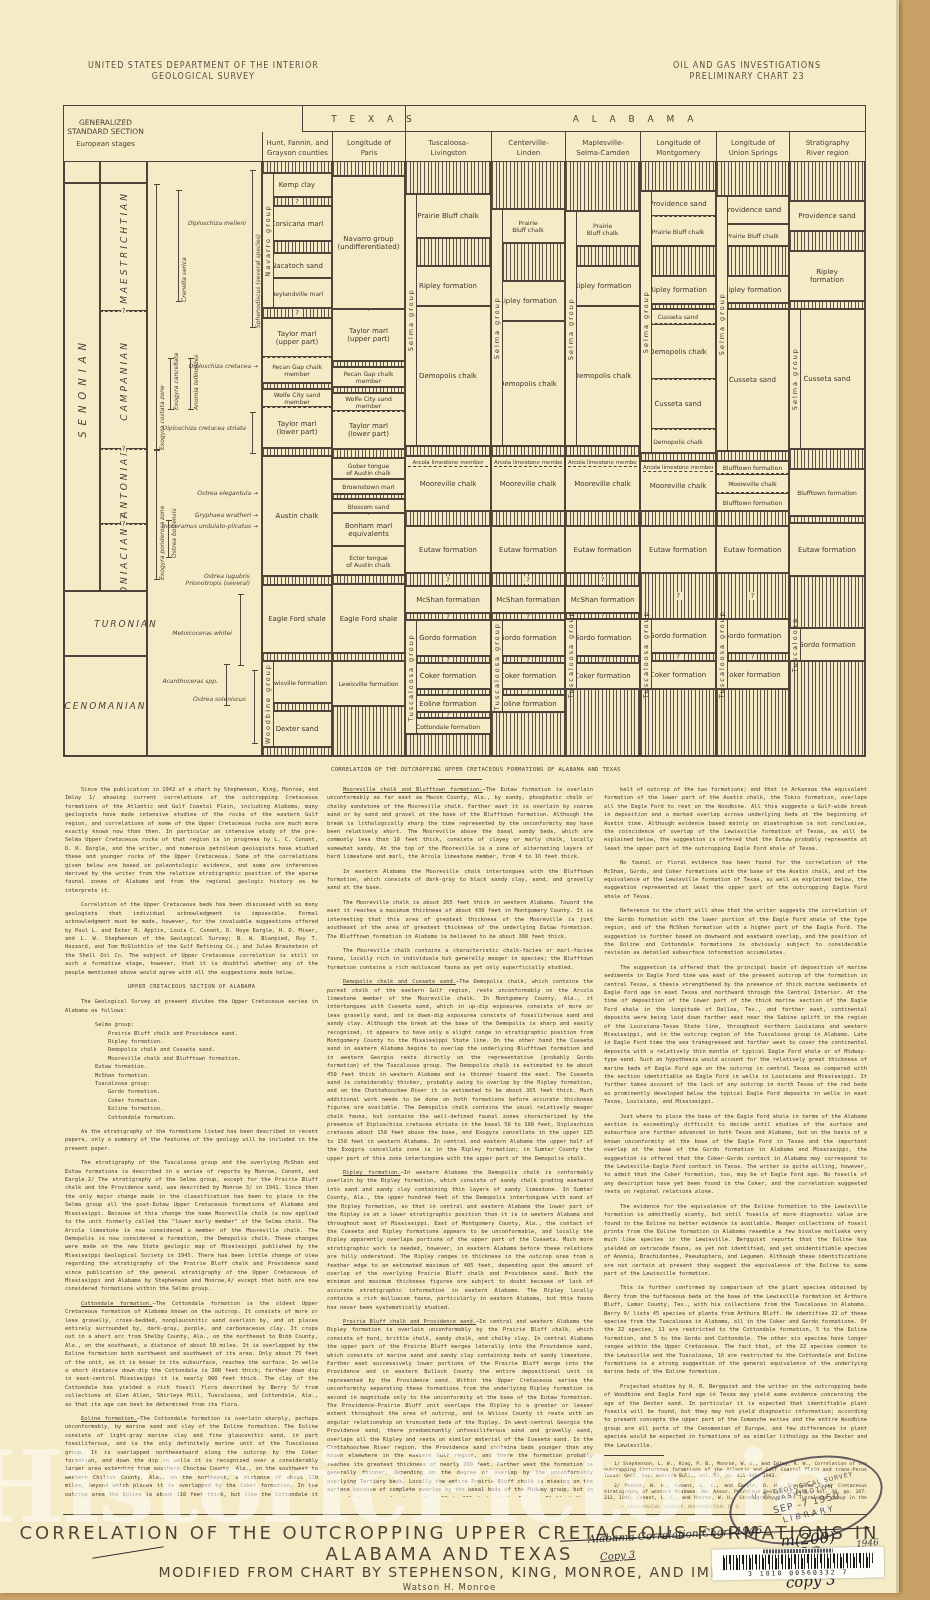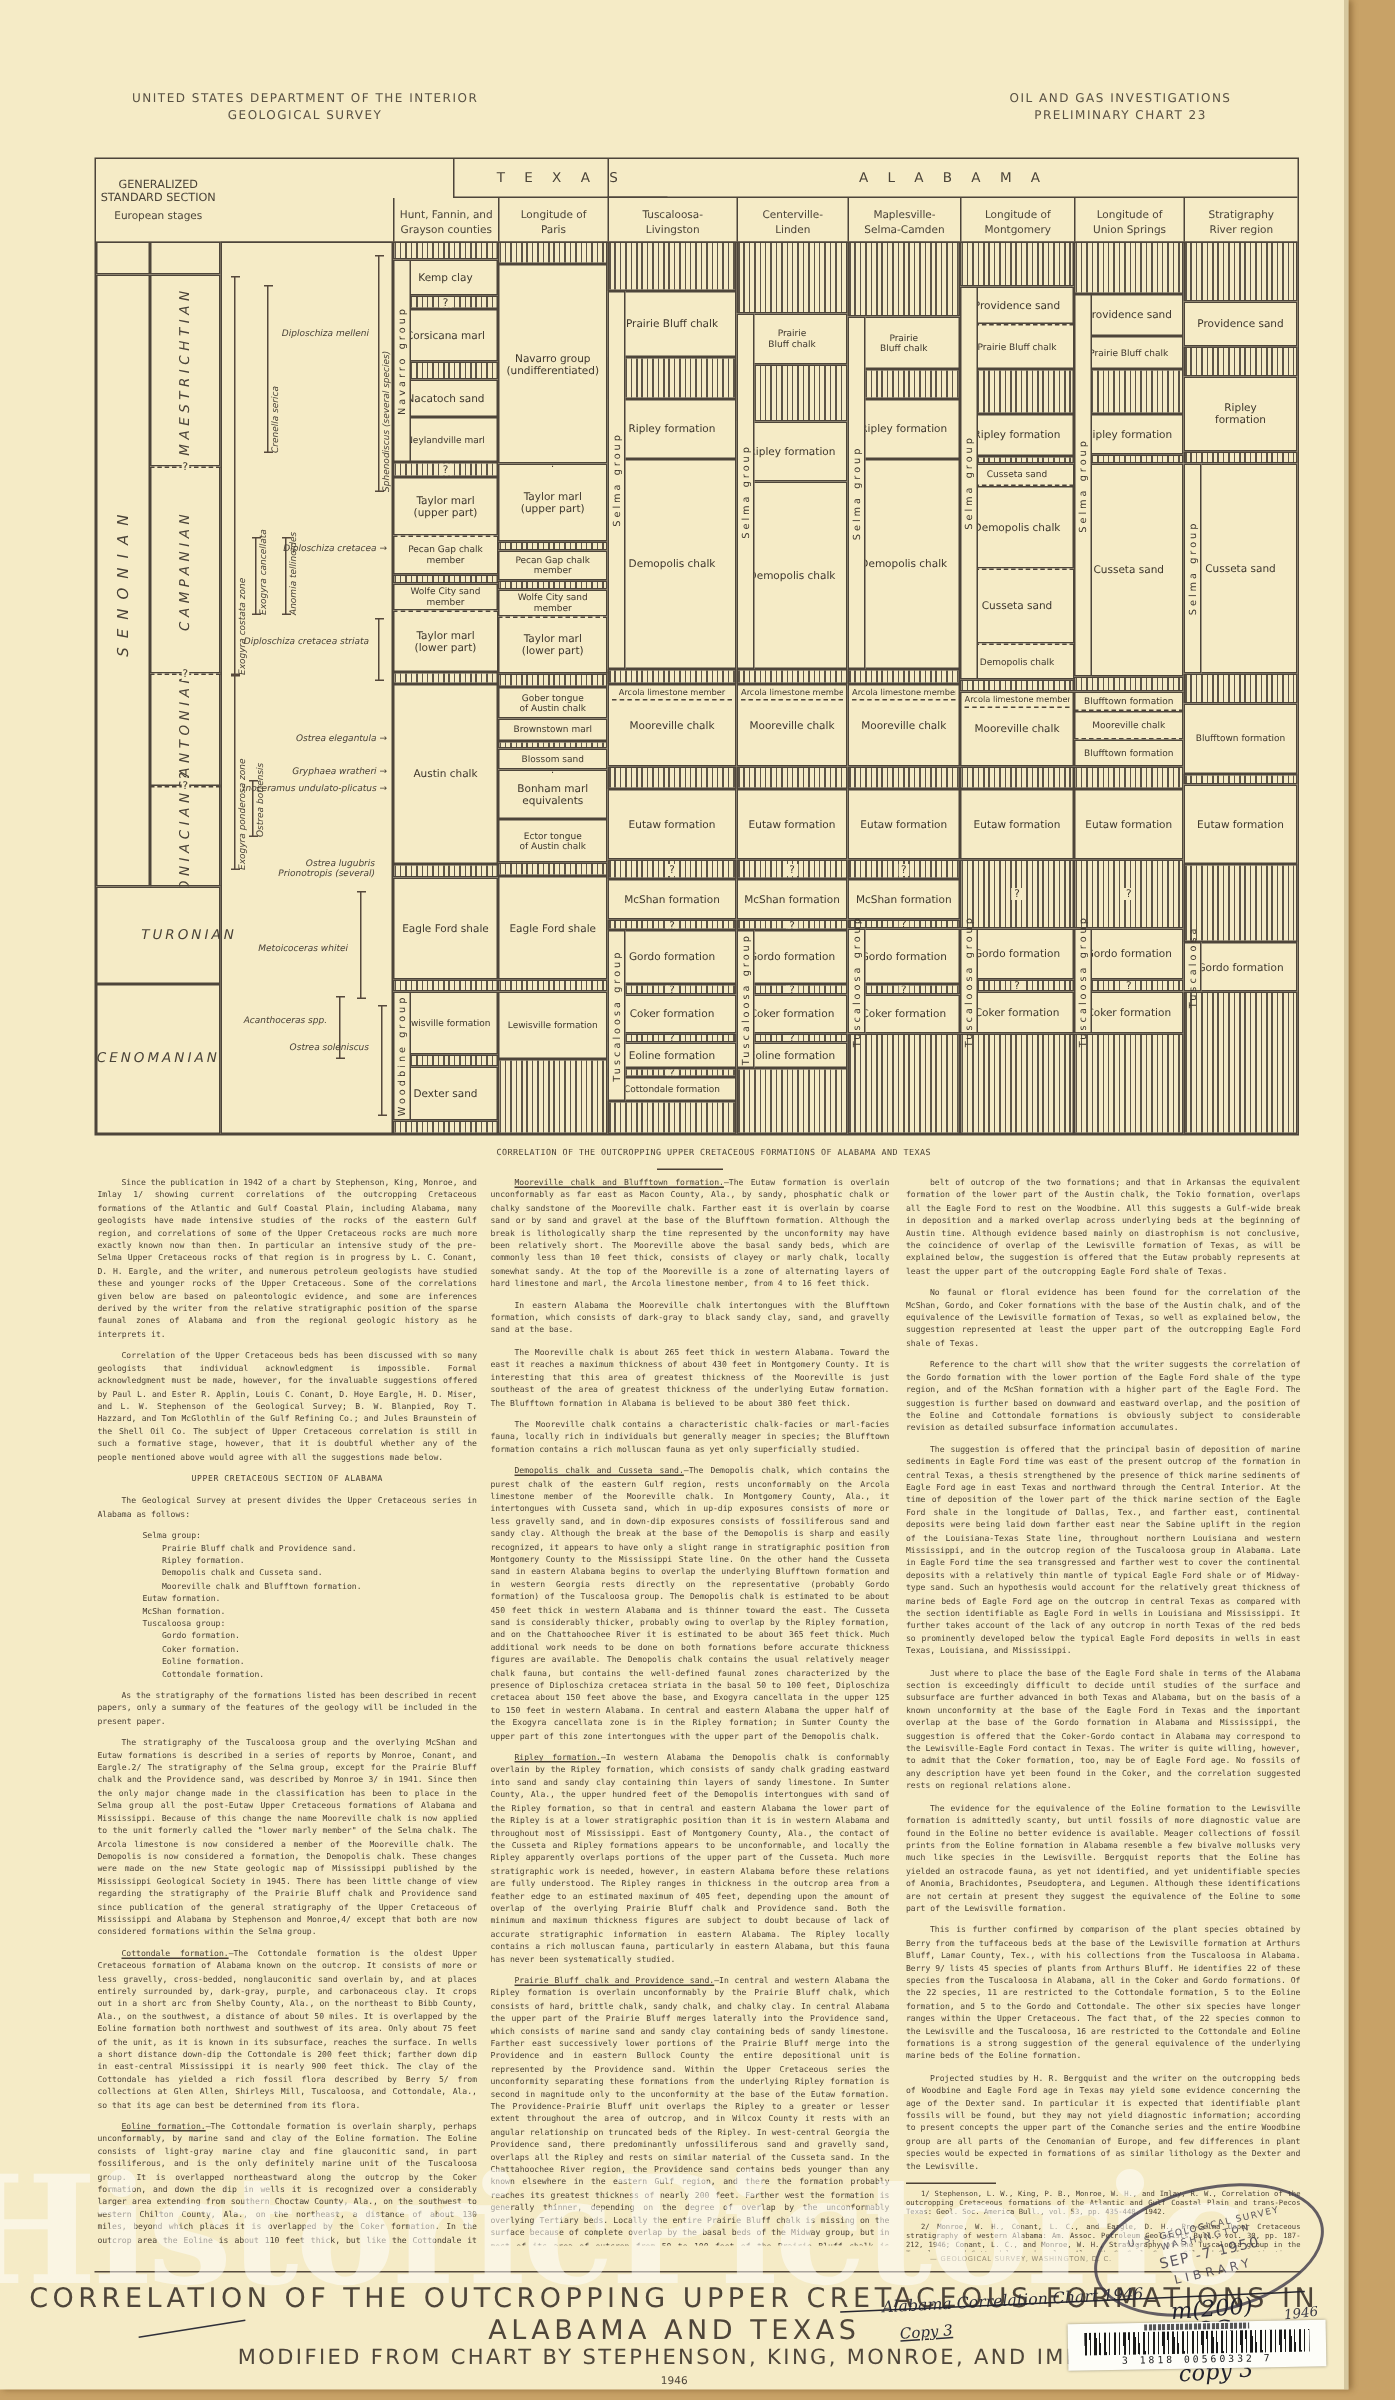--- a/index.html
+++ b/index.html
@@ -689,20 +689,21 @@
       <p class="fn">1/  Stephenson, L. W., King, P. B., Monroe, W. H., and Imlay, R. W., Correlation of the outcropping Cretaceous formations of the Atlantic and Gulf Coastal Plain and trans-Pecos Texas:  Geol. Soc. America Bull., vol. 53, pp. 435-448, 1942.</p>
       <p class="fn">2/  Monroe, W. H., Conant, L. C., and Eargle, D. H., Pre-Selma Upper Cretaceous stratigraphy of western Alabama:  Am. Assoc. Petroleum Geologists Bull., vol. 30, pp. 187-212, 1946; Conant, L. C., and Monroe, W. H., Stratigraphy of the Tuscaloosa group in the Tuscaloosa and Cottondale quadrangles, Ala.:  U. S. Geol. Survey Oil and Gas Investigations, Preliminary Map 37, 1945; Monroe, W. H., and Eargle, D. H., Stratigraphy of the pre-Selma Upper Cretaceous rocks in the Aubrey, Aliceville, Benton, and Eutaw quadrangles, Ala.:  U. S. Geol. Survey Oil and Gas Investigations, Preliminary Map 50, 1946; Eargle, D. H., Correlation of the pre-Selma Upper Cretaceous formations between Tuscaloosa County, Ala., and Neshoba County, Miss.:  U. S. Geol. Survey Oil and Gas Investigations, Preliminary Chart 20, 1946.</p>
     </div>
 
   <div id="imprint">— GEOLOGICAL SURVEY, WASHINGTON, D. C.</div>
   <div id="footer-rule"></div>
 
   <div id="footer">
     <div class="f1">CORRELATION  OF  THE  OUTCROPPING  UPPER  CRETACEOUS  FORMATIONS  IN  ALABAMA  AND  TEXAS</div>
     <div class="f2">MODIFIED FROM CHART BY STEPHENSON, KING, MONROE, AND IMLAY</div>
+    <div class="f4">Watson H. Monroe</div>
     <div class="f5">1946</div>
   </div>
 
   <div id="watermark">HistoricPictoric</div>
 
   <div id="stamp">
     <div class="s1">U. S. GEOLOGICAL SURVEY</div>
     <div class="s2">WASHINGTON</div>
     <div class="s3">SEP -7 1950</div>
     <div class="s4">LIBRARY</div>

